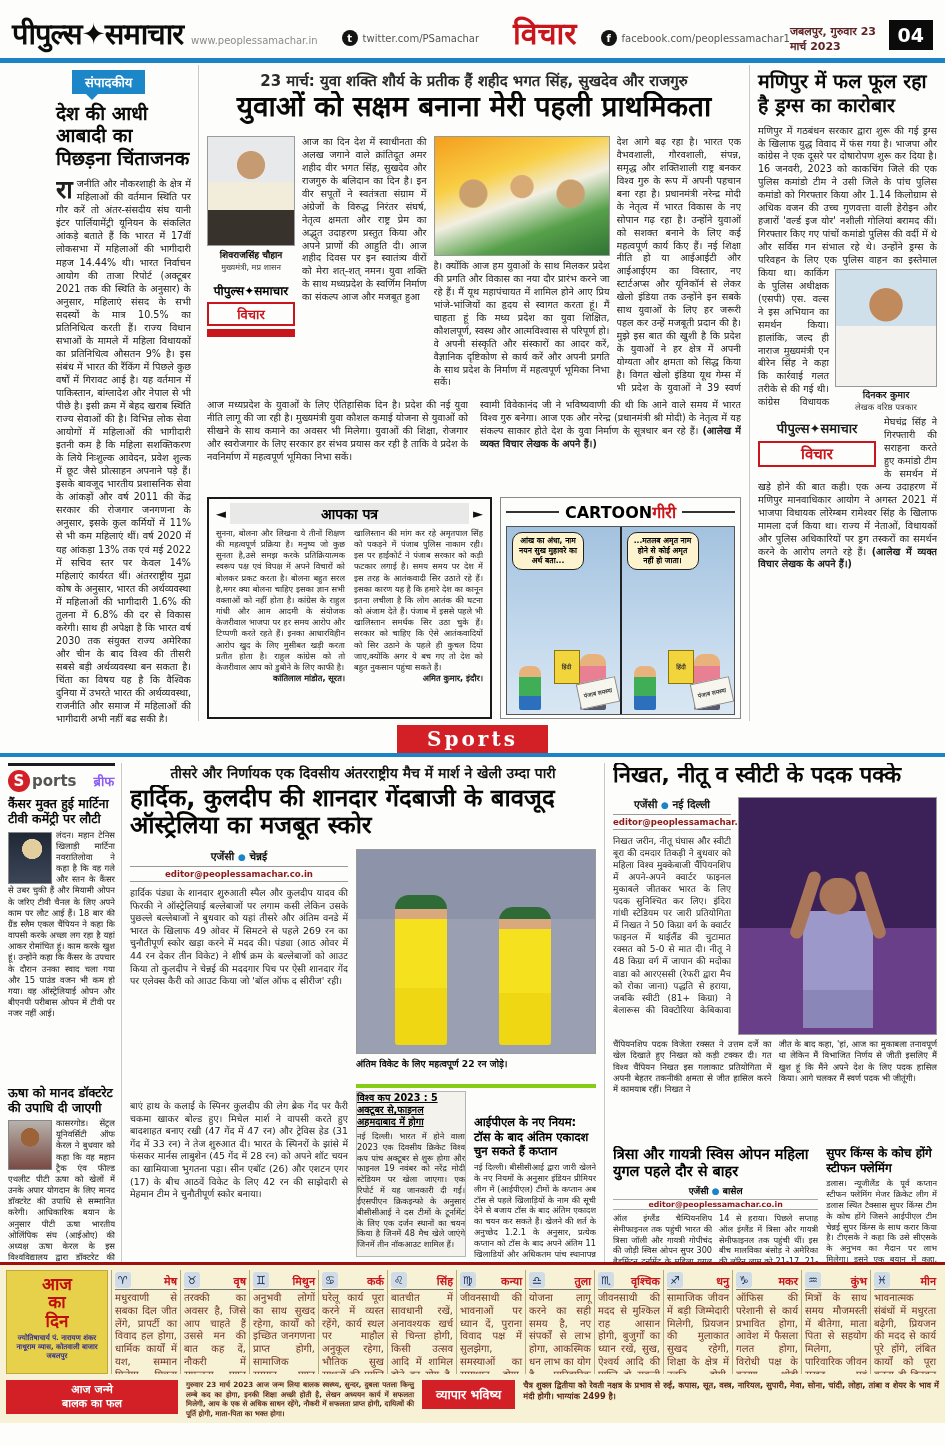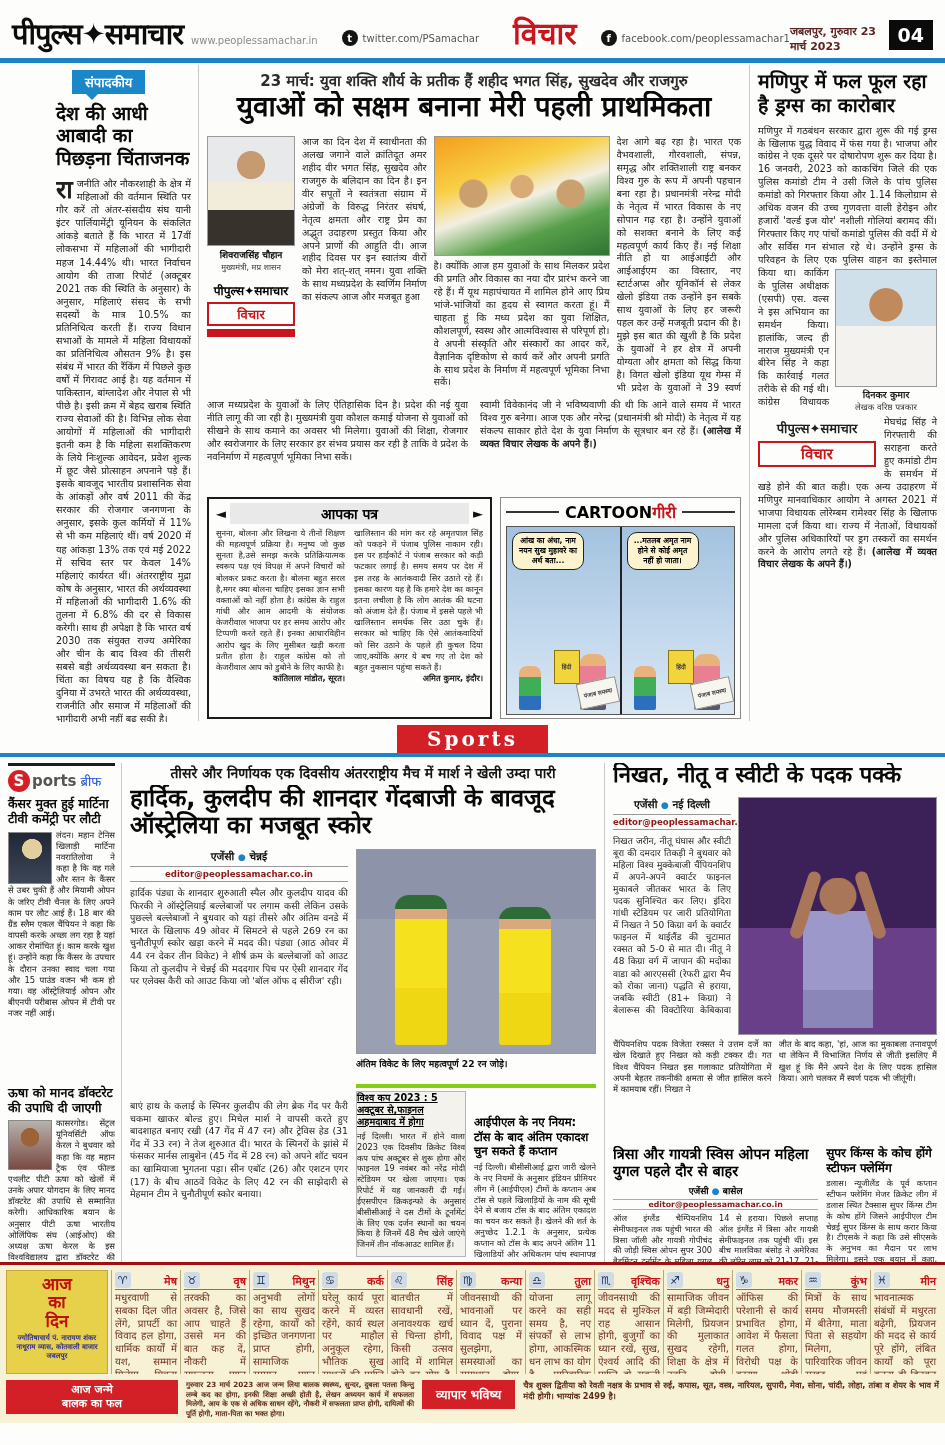--- a/index.html
+++ b/index.html
@@ -92,21 +92,21 @@
   
   .sports-badge-row { height:32px; display:flex; justify-content:center; align-items:flex-end; }
   .sports-badge { background:#d32027; color:#fff; font-family:"DejaVu Serif", serif; font-weight:bold; font-size:20px; letter-spacing:3px; padding:2px 30px; }
   .sports-rule { height:4px; background:#1c84c6; }
   .sports-inner { display:flex; height:505px; padding:6px 8px 0; overflow:hidden; }
 
   .brief-col { width:114px; flex:none; padding-right:6px; border-right:1px solid #c9c9c9; }
   .brief-header { border-top:3px solid #1c1c1c; padding-top:4px; display:flex; align-items:center; gap:2px; margin-bottom:4px; }
   .s-circle { width:22px; height:22px; border-radius:50%; background:#d32027; color:#fff; font-weight:bold; font-size:15px; display:flex; align-items:center; justify-content:center; flex:none; }
   .brief-ports { font-size:15px; font-weight:bold; color:#555; }
-  .brief-hindi { font-size:13px; font-weight:normal; color:#1d4ed8; margin-left:2px; }
+  .brief-hindi { font-size:13px; font-weight:bold; color:#8b5cf6; margin-left:15px; }
   .brief-headline { font-size:12.5px; font-weight:bold; line-height:1.22; margin:3px 0; color:#0b0b0b; }
   .brief-body { font-size:8.4px; line-height:1.33; text-align:justify; color:#222; overflow:hidden; }
   .martina-photo { float:left; width:44px; height:52px; margin:2px 4px 1px 0; border:1px solid #888;
     background: radial-gradient(circle at 55% 32%, #e3cf9d 0 24%, rgba(0,0,0,0) 25%), linear-gradient(180deg,#202836,#3c4658); }
   .usha-photo { float:left; width:44px; height:50px; margin:2px 4px 1px 0; border:1px solid #888;
     background: radial-gradient(circle at 50% 34%, #9c6238 0 24%, rgba(0,0,0,0) 25%), linear-gradient(180deg,#b8b2ac,#7a4a44); }
   .brief-b1 { height:252px; }
   .brief-b2 { height:168px; }
 
   .cricket-col { flex:1; padding:0 8px; border-right:1px solid #c9c9c9; }

